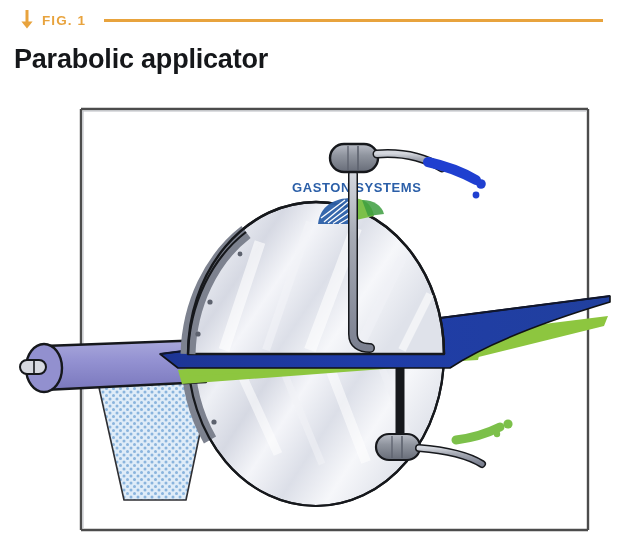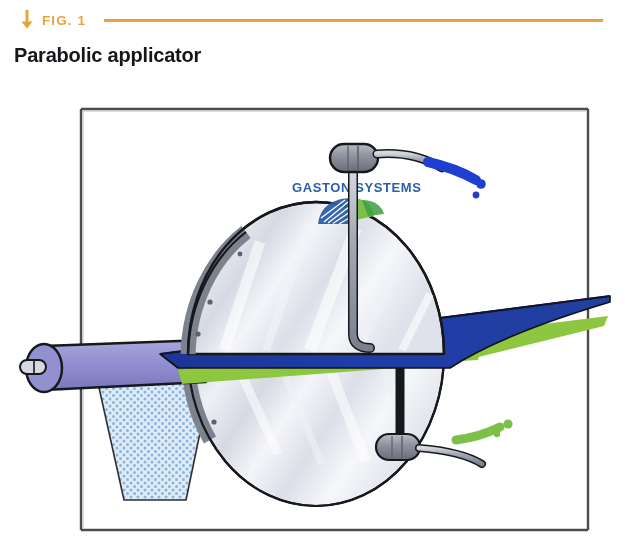--- a/index.html
+++ b/index.html
@@ -52,21 +52,21 @@
     flex: 1 1 auto;
     height: 3px;
     background: #e8a33d;
     margin-left: 18px;
     margin-right: 22px;
   }
   .fig-title {
     position: absolute;
     left: 14px;
     top: 44px;
-    font-size: 20px;
+    font-size: 27px;
     font-weight: 700;
     color: #15171a;
     letter-spacing: -0.2px;
   }
 
   
   .illus-wrap {
     position: absolute;
     left: 0;
     top: 82px;

